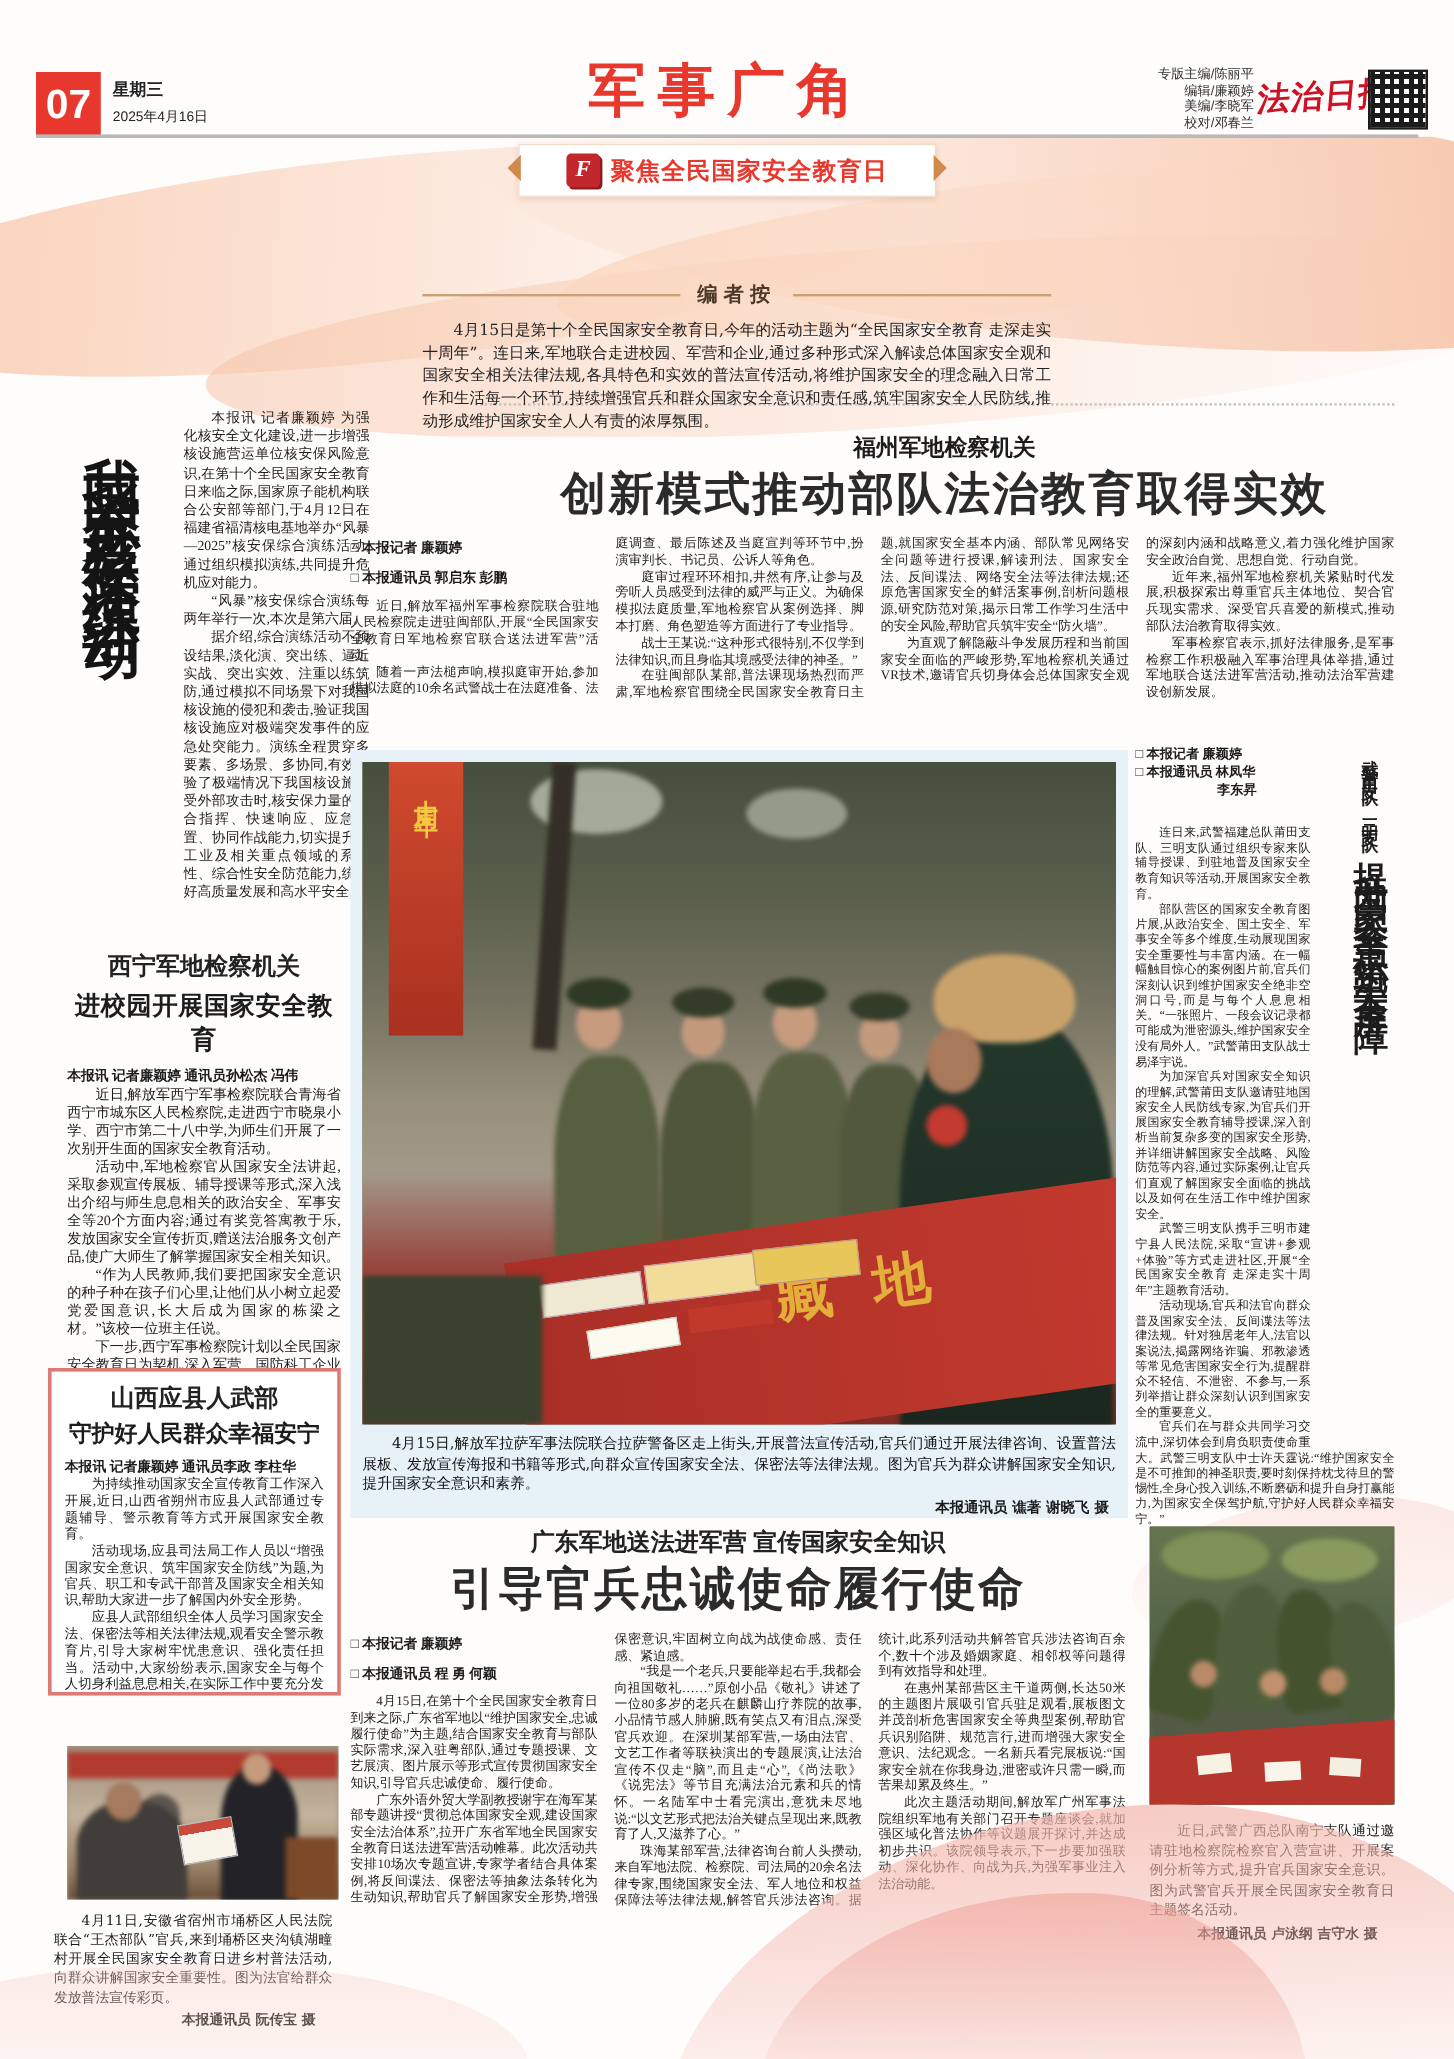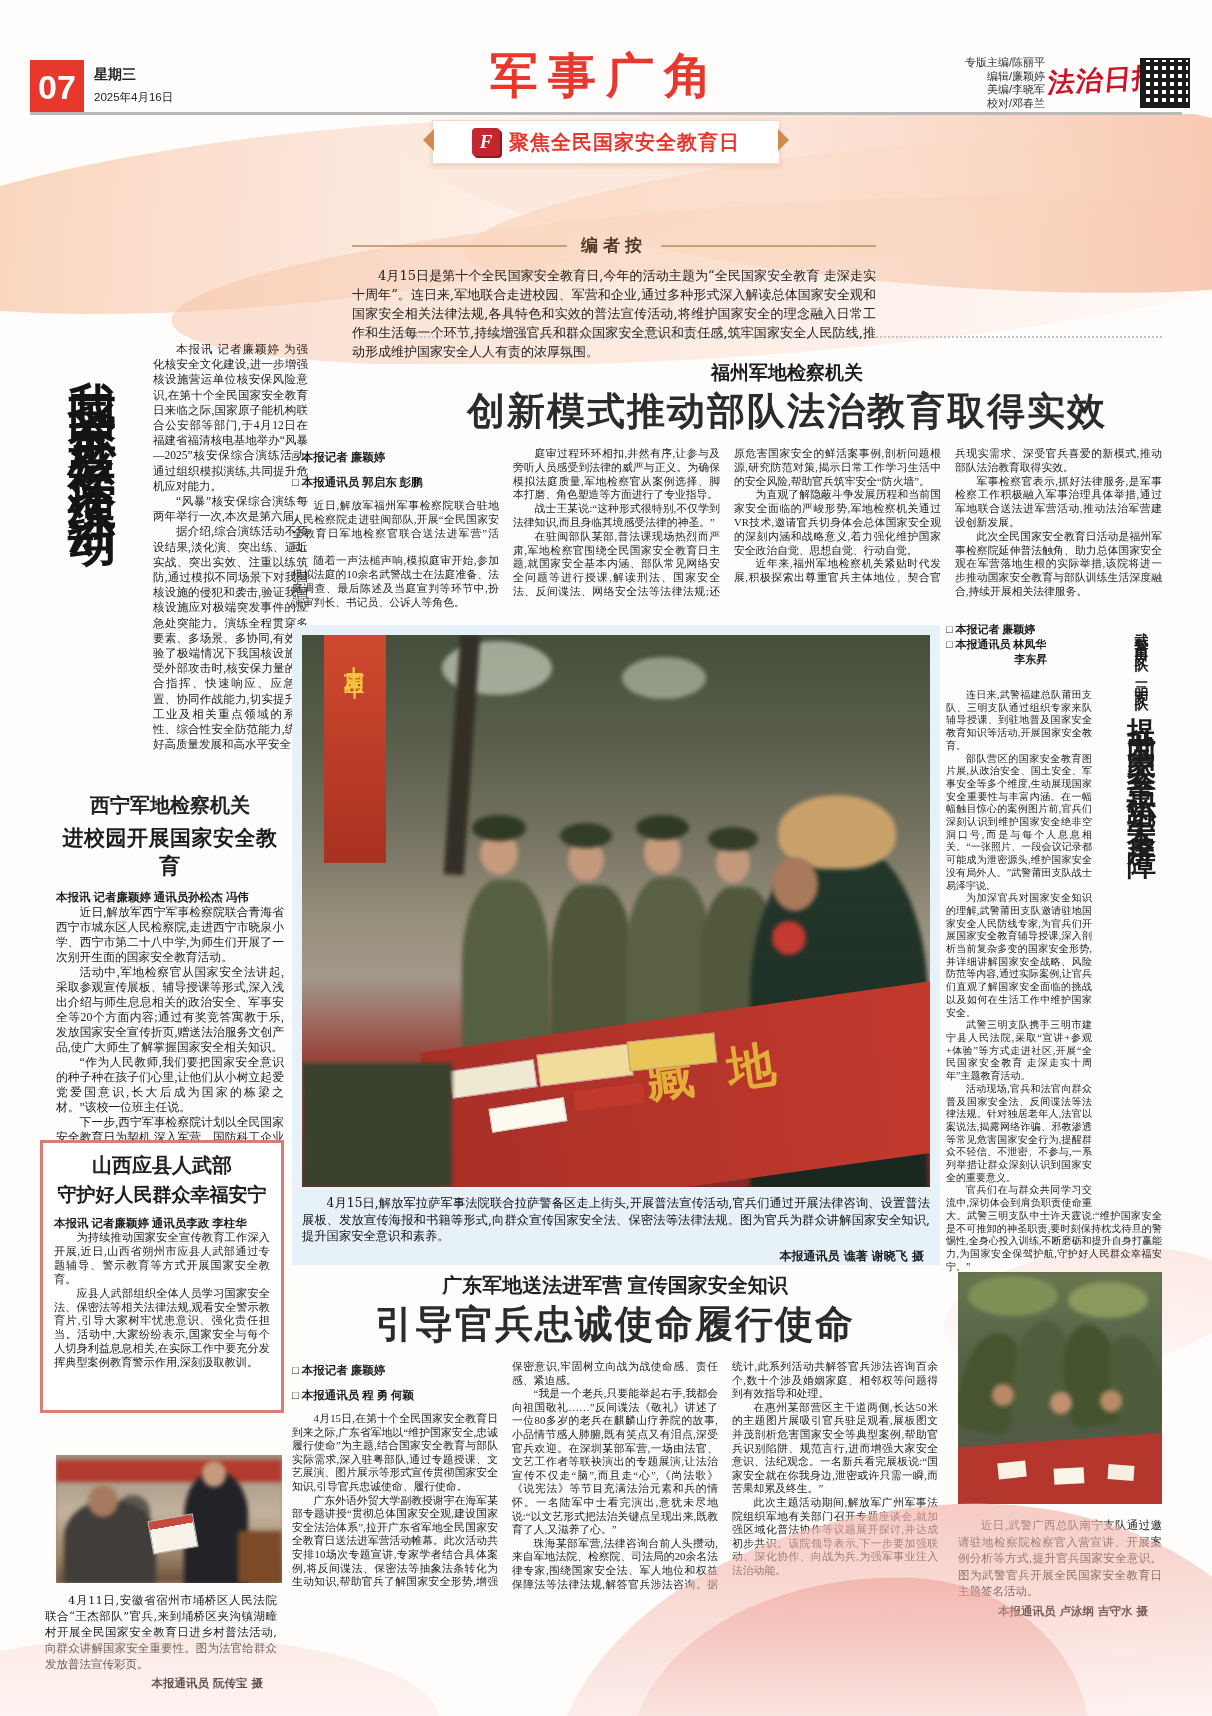--- a/index.html
+++ b/index.html
@@ -156,20 +156,21 @@
       <p class="p">下一步,西宁军事检察院计划以全民国家安全教育日为契机,深入军营、国防科工企业等单位宣传贯彻总体国家安全观,切实筑牢国家安全防线。</p>
     </div>
   </div>
 
   <div class="abs sx">
     <div class="kick">山西应县人武部</div>
     <div class="t">守护好人民群众幸福安宁</div>
     <div class="bd">
       <div class="byline">本报讯 记者廉颖婷 通讯员李政 李柱华</div>
       <p class="p">为持续推动国家安全宣传教育工作深入开展,近日,山西省朔州市应县人武部通过专题辅导、警示教育等方式开展国家安全教育。</p>
+      <p class="p">活动现场,应县司法局工作人员以“增强国家安全意识、筑牢国家安全防线”为题,为官兵、职工和专武干部普及国家安全相关知识,帮助大家进一步了解国内外安全形势。</p>
       <p class="p">应县人武部组织全体人员学习国家安全法、保密法等相关法律法规,观看安全警示教育片,引导大家树牢忧患意识、强化责任担当。活动中,大家纷纷表示,国家安全与每个人切身利益息息相关,在实际工作中要充分发挥典型案例教育警示作用,深刻汲取教训。</p>
     </div>
   </div>
 
   <div class="blphoto">
     <div class="art blur" style="inset:0;background:linear-gradient(180deg,#9b8d7c,#c4b39c 45%,#9c8468 78%,#6b4f39);"></div>
     <div class="art blur" style="left:0;top:5px;width:100%;height:22px;background:#b23a2e;"></div>
     <div class="art blur" style="left:150px;top:34px;width:40px;height:40px;border-radius:50%;background:#6a5f55;"></div>
     <div class="art blur" style="left:60px;top:40px;width:34px;height:34px;border-radius:50%;background:#5e564e;"></div>
     <div class="art blur" style="left:128px;top:18px;width:64px;height:112px;border-radius:40% 40% 0 0;background:#232327;"></div>
@@ -194,21 +195,20 @@
       <div class="byline">□ 本报记者  廉颖婷</div>
       <div class="byline">□ 本报通讯员 郭启东 彭鹏</div>
       <p class="p">近日,解放军福州军事检察院联合驻地人民检察院走进驻闽部队,开展“全民国家安全教育日军地检察官联合送法进军营”活动。</p>
       <p class="p">随着一声法槌声响,模拟庭审开始,参加模拟法庭的10余名武警战士在法庭准备、法庭调查、最后陈述及当庭宣判等环节中,扮演审判长、书记员、公诉人等角色。</p>
       <p class="p">庭审过程环环相扣,井然有序,让参与及旁听人员感受到法律的威严与正义。为确保模拟法庭质量,军地检察官从案例选择、脚本打磨、角色塑造等方面进行了专业指导。</p>
       <p class="p">战士王某说:“这种形式很特别,不仅学到法律知识,而且身临其境感受法律的神圣。”</p>
       <p class="p">在驻闽部队某部,普法课现场热烈而严肃,军地检察官围绕全民国家安全教育日主题,就国家安全基本内涵、部队常见网络安全问题等进行授课,解读刑法、国家安全法、反间谍法、网络安全法等法律法规;还原危害国家安全的鲜活案事例,剖析问题根源,研究防范对策,揭示日常工作学习生活中的安全风险,帮助官兵筑牢安全“防火墙”。</p>
       <p class="p">为直观了解隐蔽斗争发展历程和当前国家安全面临的严峻形势,军地检察机关通过VR技术,邀请官兵切身体会总体国家安全观的深刻内涵和战略意义,着力强化维护国家安全政治自觉、思想自觉、行动自觉。</p>
       <p class="p">近年来,福州军地检察机关紧贴时代发展,积极探索出尊重官兵主体地位、契合官兵现实需求、深受官兵喜爱的新模式,推动部队法治教育取得实效。</p>
       <p class="p">军事检察官表示,抓好法律服务,是军事检察工作积极融入军事治理具体举措,通过军地联合送法进军营活动,推动法治军营建设创新发展。</p>
-      <p class="p">此次全民国家安全教育日活动是福州军事检察院延伸普法触角、助力总体国家安全观在军营落地生根的实际举措,该院将进一步推动国家安全教育与部队训练生活深度融合,持续开展相关法律服务。</p>
     </div>
   </div>
 
   <div class="abs panel">
     <div class="mainphoto">
       <div class="art" style="inset:0;background:linear-gradient(180deg,#454f3c 0%,#5a5f4c 20%,#757261 36%,#98907b 52%,#a3988a 62%,#97473e 76%,#b23a31 88%,#7e2a26 100%);"></div>
       <div class="art blur" style="left:140px;top:6px;width:110px;height:54px;border-radius:50%;background:#c9cfbe;opacity:.7;"></div>
       <div class="art blur" style="left:320px;top:22px;width:84px;height:42px;border-radius:50%;background:#c4cab8;opacity:.6;"></div>
       <div class="art blur" style="left:150px;top:0;width:20px;height:240px;background:#332f26;transform:rotate(4deg);"></div>
       <div class="art" style="left:22px;top:0;width:62px;height:228px;background:linear-gradient(180deg,#cf4a2e,#a93120);display:flex;justify-content:center;padding-top:16px;box-sizing:border-box;">
@@ -264,21 +264,21 @@
   </div>
 
   <div class="abs gd">
     <div class="kick">广东军地送法进军营 宣传国家安全知识</div>
     <div class="bigtitle">引导官兵忠诚使命履行使命</div>
     <div class="gd-body">
       <div class="byline">□ 本报记者  廉颖婷</div>
       <div class="byline">□ 本报通讯员 程 勇 何颖</div>
       <p class="p">4月15日,在第十个全民国家安全教育日到来之际,广东省军地以“维护国家安全,忠诚履行使命”为主题,结合国家安全教育与部队实际需求,深入驻粤部队,通过专题授课、文艺展演、图片展示等形式宣传贯彻国家安全知识,引导官兵忠诚使命、履行使命。</p>
       <p class="p">广东外语外贸大学副教授谢宇在海军某部专题讲授“贯彻总体国家安全观,建设国家安全法治体系”,拉开广东省军地全民国家安全教育日送法进军营活动帷幕。此次活动共安排10场次专题宣讲,专家学者结合具体案例,将反间谍法、保密法等抽象法条转化为生动知识,帮助官兵了解国家安全形势,增强保密意识,牢固树立向战为战使命感、责任感、紧迫感。</p>
-      <p class="p">“我是一个老兵,只要能举起右手,我都会向祖国敬礼……”反间谍法《敬礼》讲述了一位80多岁的老兵在麒麟山疗养院的故事,小品情节感人肺腑,既有笑点又有泪点,深受官兵欢迎。在深圳某部军营,一场由法官、文艺工作者等联袂演出的专题展演,让法治宣传不仅走“脑”,而且走“心”,《尚法歌》《说宪法》等节目充满法治元素和兵的情怀。一名陆军中士看完演出,意犹未尽地说:“以文艺形式把法治关键点呈现出来,既教育了人,又滋养了心。”</p>
+      <p class="p">“我是一个老兵,只要能举起右手,我都会向祖国敬礼……”原创小品《敬礼》讲述了一位80多岁的老兵在麒麟山疗养院的故事,小品情节感人肺腑,既有笑点又有泪点,深受官兵欢迎。在深圳某部军营,一场由法官、文艺工作者等联袂演出的专题展演,让法治宣传不仅走“脑”,而且走“心”,《尚法歌》《说宪法》等节目充满法治元素和兵的情怀。一名陆军中士看完演出,意犹未尽地说:“以文艺形式把法治关键点呈现出来,既教育了人,又滋养了心。”</p>
       <p class="p">珠海某部军营,法律咨询台前人头攒动,来自军地法院、检察院、司法局的20余名法律专家,围绕国家安全法、军人地位和权益保障法等法律法规,解答官兵涉法咨询。据统计,此系列活动共解答官兵涉法咨询百余个,数十个涉及婚姻家庭、相邻权等问题得到有效指导和处理。</p>
       <p class="p">在惠州某部营区主干道两侧,长达50米的主题图片展吸引官兵驻足观看,展板图文并茂剖析危害国家安全等典型案例,帮助官兵识别陷阱、规范言行,进而增强大家安全意识、法纪观念。一名新兵看完展板说:“国家安全就在你我身边,泄密或许只需一瞬,而苦果却累及终生。”</p>
       <p class="p">此次主题活动期间,解放军广州军事法院组织军地有关部门召开专题座谈会,就加强区域化普法协作等议题展开探讨,并达成初步共识。该院领导表示,下一步要加强联动、深化协作、向战为兵,为强军事业注入法治动能。</p>
     </div>
   </div>
 
   <div class="brphoto">
     <div class="art blur" style="inset:0;background:linear-gradient(180deg,#69764f 0%,#57684a 30%,#4e5b42 58%,#5e594d 100%);"></div>
     <div class="art blur" style="left:10px;top:4px;width:90px;height:40px;border-radius:50%;background:#7f9156;"></div>
     <div class="art blur" style="left:110px;top:10px;width:80px;height:36px;border-radius:50%;background:#8a9a5e;"></div>

